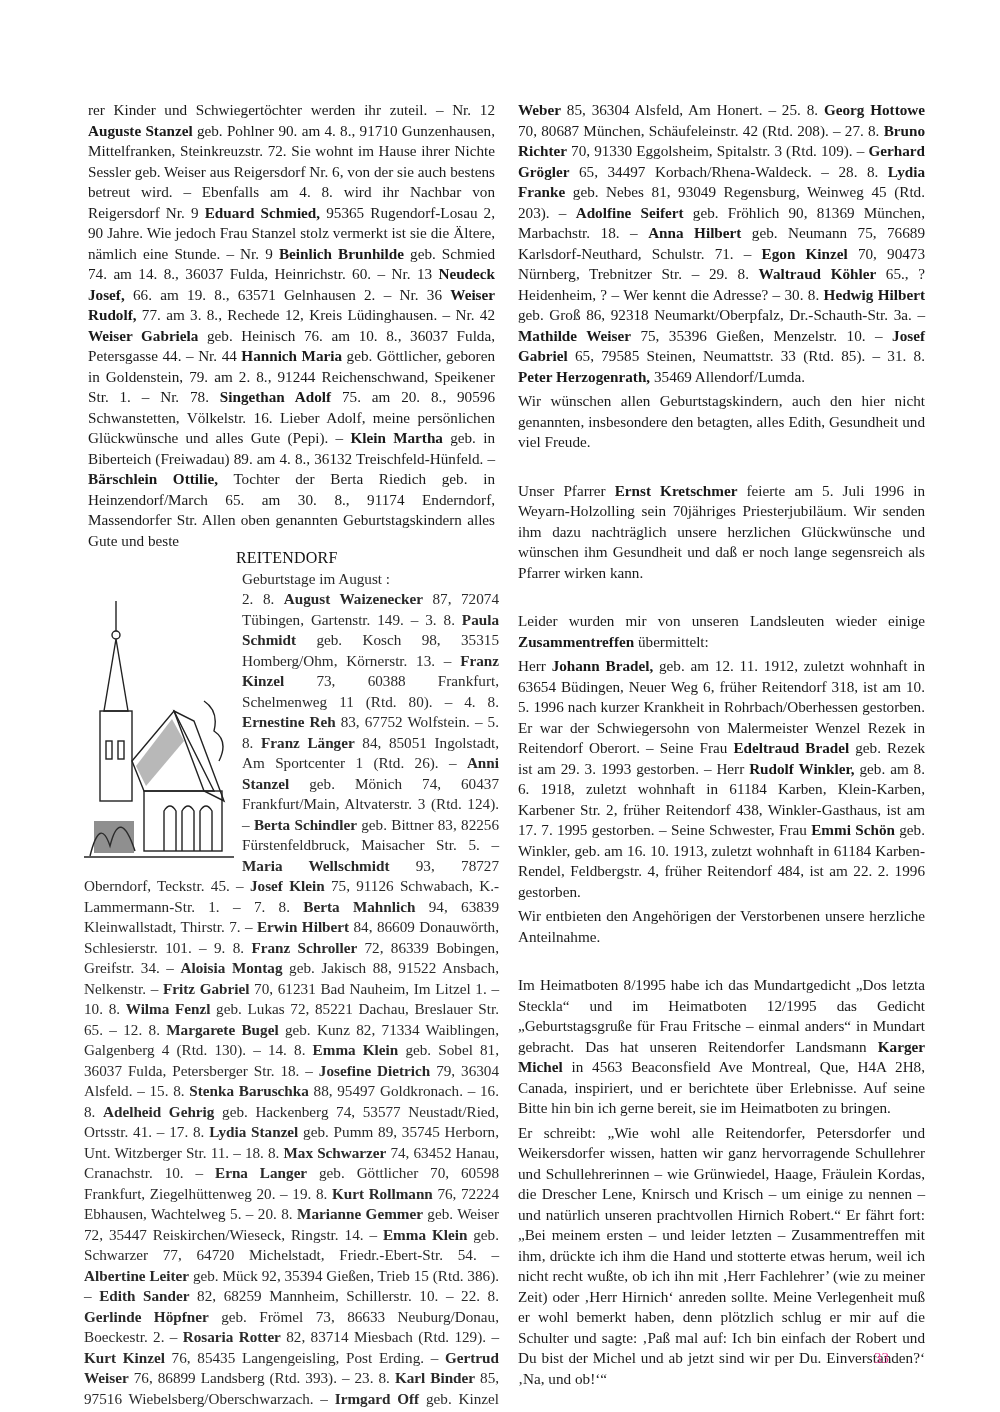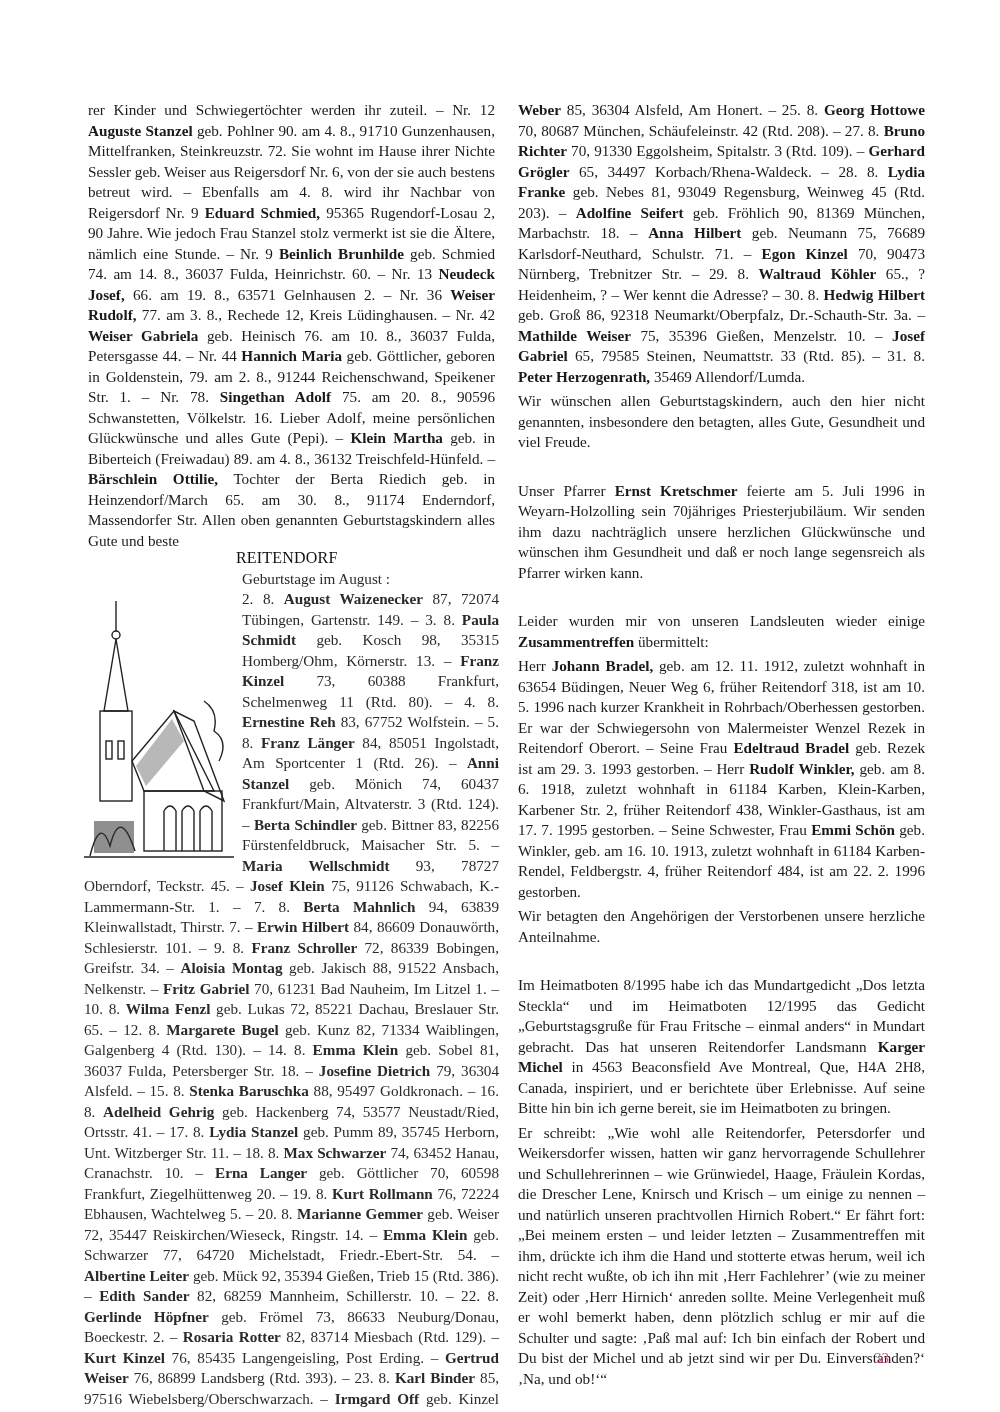--- a/index.html
+++ b/index.html
@@ -48,27 +48,27 @@
       <rect x="10" y="230" width="40" height="32" opacity="0.55"></rect>
       <polygon points="52,175 88,128 100,150 62,195" opacity="0.35"></polygon>
     </g>
   </svg>
   <div style="margin-left:110px">Geburtstage im August :</div>
   <span>2. 8. <b>August Waizenecker</b> 87, 72074 Tübingen, Gartenstr. 149. – 3. 8. <b>Paula Schmidt</b> geb. Kosch 98, 35315 Homberg/Ohm, Körnerstr. 13. – <b>Franz Kinzel</b> 73, 60388 Frankfurt, Schelmenweg 11 (Rtd. 80). – 4. 8. <b>Ernestine Reh</b> 83, 67752 Wolfstein. – 5. 8. <b>Franz Länger</b> 84, 85051 Ingolstadt, Am Sportcenter 1 (Rtd. 26). – <b>Anni Stanzel</b> geb. Mönich 74, 60437 Frankfurt/Main, Altvaterstr. 3 (Rtd. 124). – <b>Berta Schindler</b> geb. Bittner 83, 82256 Fürstenfeldbruck, Maisacher Str. 5. – <b>Maria Wellschmidt</b> 93, 78727 Oberndorf, Teckstr. 45. – <b>Josef Klein</b> 75, 91126 Schwabach, K.-Lammermann-Str. 1. – 7. 8. <b>Berta Mahnlich</b> 94, 63839 Kleinwallstadt, Thirstr. 7. – <b>Erwin Hilbert</b> 84, 86609 Donauwörth, Schlesierstr. 101. – 9. 8. <b>Franz Schroller</b> 72, 86339 Bobingen, Greifstr. 34. – <b>Aloisia Montag</b> geb. Jakisch 88, 91522 Ansbach, Nelkenstr. – <b>Fritz Gabriel</b> 70, 61231 Bad Nauheim, Im Litzel 1. – 10. 8. <b>Wilma Fenzl</b> geb. Lukas 72, 85221 Dachau, Breslauer Str. 65. – 12. 8. <b>Margarete Bugel</b> geb. Kunz 82, 71334 Waiblingen, Galgenberg 4 (Rtd. 130). – 14. 8. <b>Emma Klein</b> geb. Sobel 81, 36037 Fulda, Petersberger Str. 18. – <b>Josefine Dietrich</b> 79, 36304 Alsfeld. – 15. 8. <b>Stenka Baruschka</b> 88, 95497 Goldkronach. – 16. 8. <b>Adelheid Gehrig</b> geb. Hackenberg 74, 53577 Neustadt/Ried, Ortsstr. 41. – 17. 8. <b>Lydia Stanzel</b> geb. Pumm 89, 35745 Herborn, Unt. Witzberger Str. 11. – 18. 8. <b>Max Schwarzer</b> 74, 63452 Hanau, Cranachstr. 10. – <b>Erna Langer</b> geb. Göttlicher 70, 60598 Frankfurt, Ziegelhüttenweg 20. – 19. 8. <b>Kurt Rollmann</b> 76, 72224 Ebhausen, Wachtelweg 5. – 20. 8. <b>Marianne Gemmer</b> geb. Weiser 72, 35447 Reiskirchen/Wieseck, Ringstr. 14. – <b>Emma Klein</b> geb. Schwarzer 77, 64720 Michelstadt, Friedr.-Ebert-Str. 54. – <b>Albertine Leiter</b> geb. Mück 92, 35394 Gießen, Trieb 15 (Rtd. 386). – <b>Edith Sander</b> 82, 68259 Mannheim, Schillerstr. 10. – 22. 8. <b>Gerlinde Höpfner</b> geb. Frömel 73, 86633 Neuburg/Donau, Boeckestr. 2. – <b>Rosaria Rotter</b> 82, 83714 Miesbach (Rtd. 129). – <b>Kurt Kinzel</b> 76, 85435 Langengeisling, Post Erding. – <b>Gertrud Weiser</b> 76, 86899 Landsberg (Rtd. 393). – 23. 8. <b>Karl Binder</b> 85, 97516 Wiebelsberg/Oberschwarzach. – <b>Irmgard Off</b> geb. Kinzel 74, 70736 Fellbach, Friedrichstr. 9. – 24. 8. <b>Ernst</b></span>
 </div>
 
 <div id="col-right" class="col">
   <p class="para"><b>Weber</b> 85, 36304 Alsfeld, Am Honert. – 25. 8. <b>Georg Hottowe</b> 70, 80687 München, Schäufeleinstr. 42 (Rtd. 208). – 27. 8. <b>Bruno Richter</b> 70, 91330 Eggolsheim, Spitalstr. 3 (Rtd. 109). – <b>Gerhard Grögler</b> 65, 34497 Korbach/Rhena-Waldeck. – 28. 8. <b>Lydia Franke</b> geb. Nebes 81, 93049 Regensburg, Weinweg 45 (Rtd. 203). – <b>Adolfine Seifert</b> geb. Fröhlich 90, 81369 München, Marbachstr. 18. – <b>Anna Hilbert</b> geb. Neumann 75, 76689 Karlsdorf-Neuthard, Schulstr. 71. – <b>Egon Kinzel</b> 70, 90473 Nürnberg, Trebnitzer Str. – 29. 8. <b>Waltraud Köhler</b> 65., ? Heidenheim, ? – Wer kennt die Adresse? – 30. 8. <b>Hedwig Hilbert</b> geb. Groß 86, 92318 Neumarkt/Oberpfalz, Dr.-Schauth-Str. 3a. – <b>Mathilde Weiser</b> 75, 35396 Gießen, Menzelstr. 10. – <b>Josef Gabriel</b> 65, 79585 Steinen, Neumattstr. 33 (Rtd. 85). – 31. 8. <b>Peter Herzogenrath,</b> 35469 Allendorf/Lumda.</p>
-  <p class="para">Wir wünschen allen Geburtstagskindern, auch den hier nicht genannten, insbesondere den betagten, alles Gute, Gesundheit und viel Freude.</p>
+  <p class="para">Wir wünschen allen Geburtstagskindern, auch den hier nicht genannten, insbesondere den betagten, alles Edith, Gesundheit und viel Freude.</p>
   <div class="gap"></div>
   <p class="para">Unser Pfarrer <b>Ernst Kretschmer</b> feierte am 5. Juli 1996 in Weyarn-Holzolling sein 70jähriges Priesterjubiläum. Wir senden ihm dazu nachträglich unsere herzlichen Glückwünsche und wünschen ihm Gesundheit und daß er noch lange segensreich als Pfarrer wirken kann.</p>
   <div class="gap"></div>
   <p class="para">Leider wurden mir von unseren Landsleuten wieder einige <b>Zusammentreffen</b> übermittelt:</p>
   <p class="para">Herr <b>Johann Bradel,</b> geb. am 12. 11. 1912, zuletzt wohnhaft in 63654 Büdingen, Neuer Weg 6, früher Reitendorf 318, ist am 10. 5. 1996 nach kurzer Krankheit in Rohrbach/Oberhessen gestorben. Er war der Schwiegersohn von Malermeister Wenzel Rezek in Reitendorf Oberort. – Seine Frau <b>Edeltraud Bradel</b> geb. Rezek ist am 29. 3. 1993 gestorben. – Herr <b>Rudolf Winkler,</b> geb. am 8. 6. 1918, zuletzt wohnhaft in 61184 Karben, Klein-Karben, Karbener Str. 2, früher Reitendorf 438, Winkler-Gasthaus, ist am 17. 7. 1995 gestorben. – Seine Schwester, Frau <b>Emmi Schön</b> geb. Winkler, geb. am 16. 10. 1913, zuletzt wohnhaft in 61184 Karben-Rendel, Feldbergstr. 4, früher Reitendorf 484, ist am 22. 2. 1996 gestorben.</p>
-  <p class="para">Wir betagten den Angehörigen der Verstorbenen unsere herzliche Anteilnahme.</p>
+  <p class="para">Wir entbieten den Angehörigen der Verstorbenen unsere herzliche Anteilnahme.</p>
   <div class="gap"></div>
   <p class="para">Im Heimatboten 8/1995 habe ich das Mundartgedicht „Dos letzta Steckla“ und im Heimatboten 12/1995 das Gedicht „Geburtstagsgruße für Frau Fritsche – einmal anders“ in Mundart gebracht. Das hat unseren Reitendorfer Landsmann <b>Karger Michel</b> in 4563 Beaconsfield Ave Montreal, Que, H4A 2H8, Canada, inspiriert, und er berichtete über Erlebnisse. Auf seine Bitte hin bin ich gerne bereit, sie im Heimatboten zu bringen.</p>
   <p class="para">Er schreibt: „Wie wohl alle Reitendorfer, Petersdorfer und Weikersdorfer wissen, hatten wir ganz hervorragende Schullehrer und Schullehrerinnen – wie Grünwiedel, Haage, Fräulein Kordas, die Drescher Lene, Knirsch und Krisch – um einige zu nennen – und natürlich unseren prachtvollen Hirnich Robert.“ Er fährt fort: „Bei meinem ersten – und leider letzten – Zusammentreffen mit ihm, drückte ich ihm die Hand und stotterte etwas herum, weil ich nicht recht wußte, ob ich ihn mit ‚Herr Fachlehrer’ (wie zu meiner Zeit) oder ‚Herr Hirnich‘ anreden sollte. Meine Verlegenheit muß er wohl bemerkt haben, denn plötzlich schlug er mir auf die Schulter und sagte: ‚Paß mal auf: Ich bin einfach der Robert und Du bist der Michel und ab jetzt sind wir per Du. Einverstanden?‘ ‚Na, und ob!‘“</p>
   <div class="gap"></div>
   <p class="para">Vor etwa 30 Jahren hat Michel durch die Jackwerth Inge die Adresse von der Seifert Selma bekommen, die nach Paraguay ausgewandert war, und jetzt in Argentinien lebt. „Um sie zu besuchen, flog ich nach Buenos Aires“, schreibt er. „Am Flugplatz wurde ich von einem sehr hübschen, etwa 12jährigen Mädchen</p>
 </div>
 
 <div id="page-number">33</div>
 
 </body></html>

